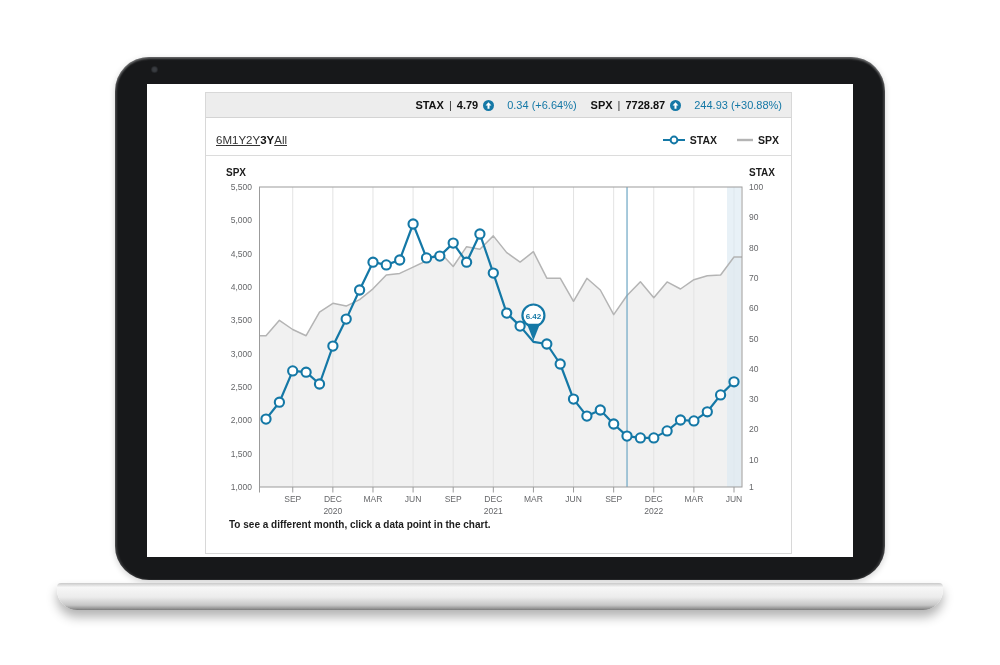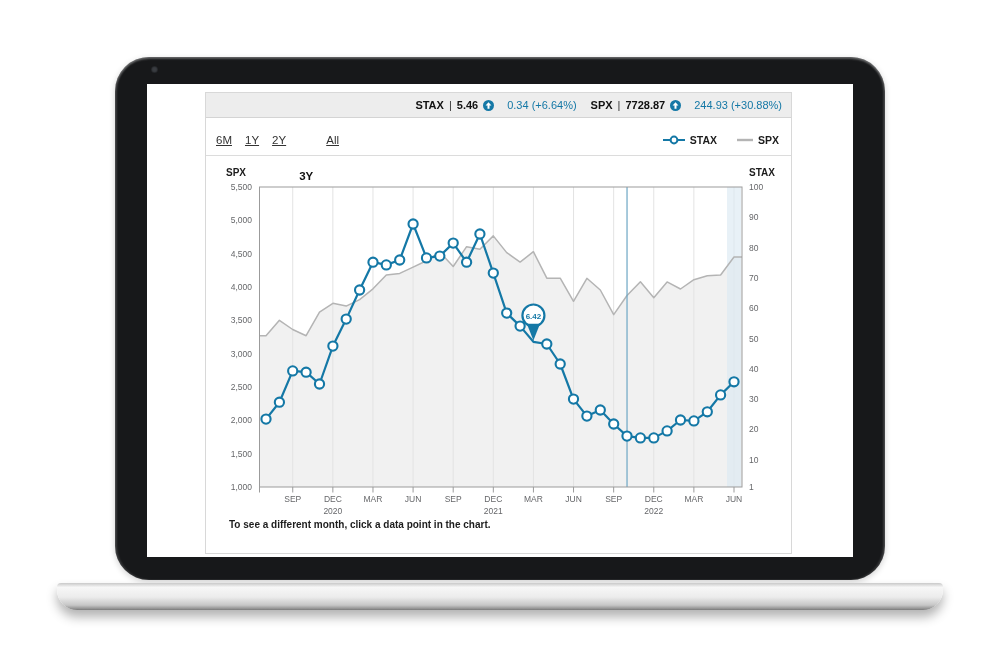--- a/index.html
+++ b/index.html
@@ -23,23 +23,23 @@
         border:1px solid #d8d8d8;}
   .ticker-bar{position:absolute;left:0;top:0;width:100%;height:25px;background:#ededed;
               border-bottom:1px solid #d4d4d4;display:flex;align-items:center;
               justify-content:flex-end;padding:0 9px;font-size:11px;color:#111;}
   .tk-group{display:flex;align-items:center;gap:5px;}
   .tk-group + .tk-group{margin-left:14px;}
   .tk-bold{font-weight:700;}
   .tk-sep{font-weight:400;color:#333;}
   .tk-change{color:#1478a6;font-weight:400;margin-left:8px;}
   .up-icon{display:inline-flex;}
-  .tabs{position:absolute;top:41px;left:10px;display:flex;gap:13px;font-size:11.5px;color:#333;}
+  .tabs{position:absolute;top:41px;left:10px;display:flex;font-size:11.5px;color:#333;}
   .tab{text-decoration:underline;cursor:pointer;}
-  .tab.selected{text-decoration:none;font-weight:700;color:#101010;cursor:default;margin-top:36px;}
+  .tab.selected{text-decoration:none;font-weight:700;color:#101010;cursor:default;}
   .legend{position:absolute;top:41px;right:12px;display:flex;gap:20px;align-items:center;
           font-size:10.5px;font-weight:700;color:#1c1c1c;}
   .legend-item{display:flex;align-items:center;gap:5px;}
   .tabs-rule{position:absolute;top:62px;left:0;width:100%;border-top:1px solid #dcdcdc;}
   .chart{position:absolute;left:0;top:68px;}
   .footnotes{position:absolute;left:23px;top:424px;font-size:10px;font-weight:700;
              color:#1d1d1d;line-height:16px;}
   svg text{font-family:"Liberation Sans","DejaVu Sans",sans-serif;}
 </style>
 </head>
@@ -51,21 +51,21 @@
   <div class="camera"></div>
   <div class="screen"></div>
   <div class="base"></div>
 
   <div class="card">
 
     <div class="ticker-bar">
       <span class="tk-group">
         <span class="tk-bold">STAX</span>
         <span class="tk-bold tk-sep">|</span>
-        <span class="tk-bold">5.46</span>
+        <span class="tk-bold">4.79</span>
         <span class="up-icon">
           <svg width="11" height="11" viewBox="0 0 12 12">
               <circle cx="6" cy="6" r="6" fill="#1478a6"></circle>
               <path d="M6 2.4 L9.2 6.1 H7.1 V9.6 H4.9 V6.1 H2.8 Z" fill="#fff"></path>
             </svg>
         </span>
         <span class="tk-change">0.34 (+6.64%)</span>
       </span>
       <span class="tk-group">
         <span class="tk-bold">SPX</span>

